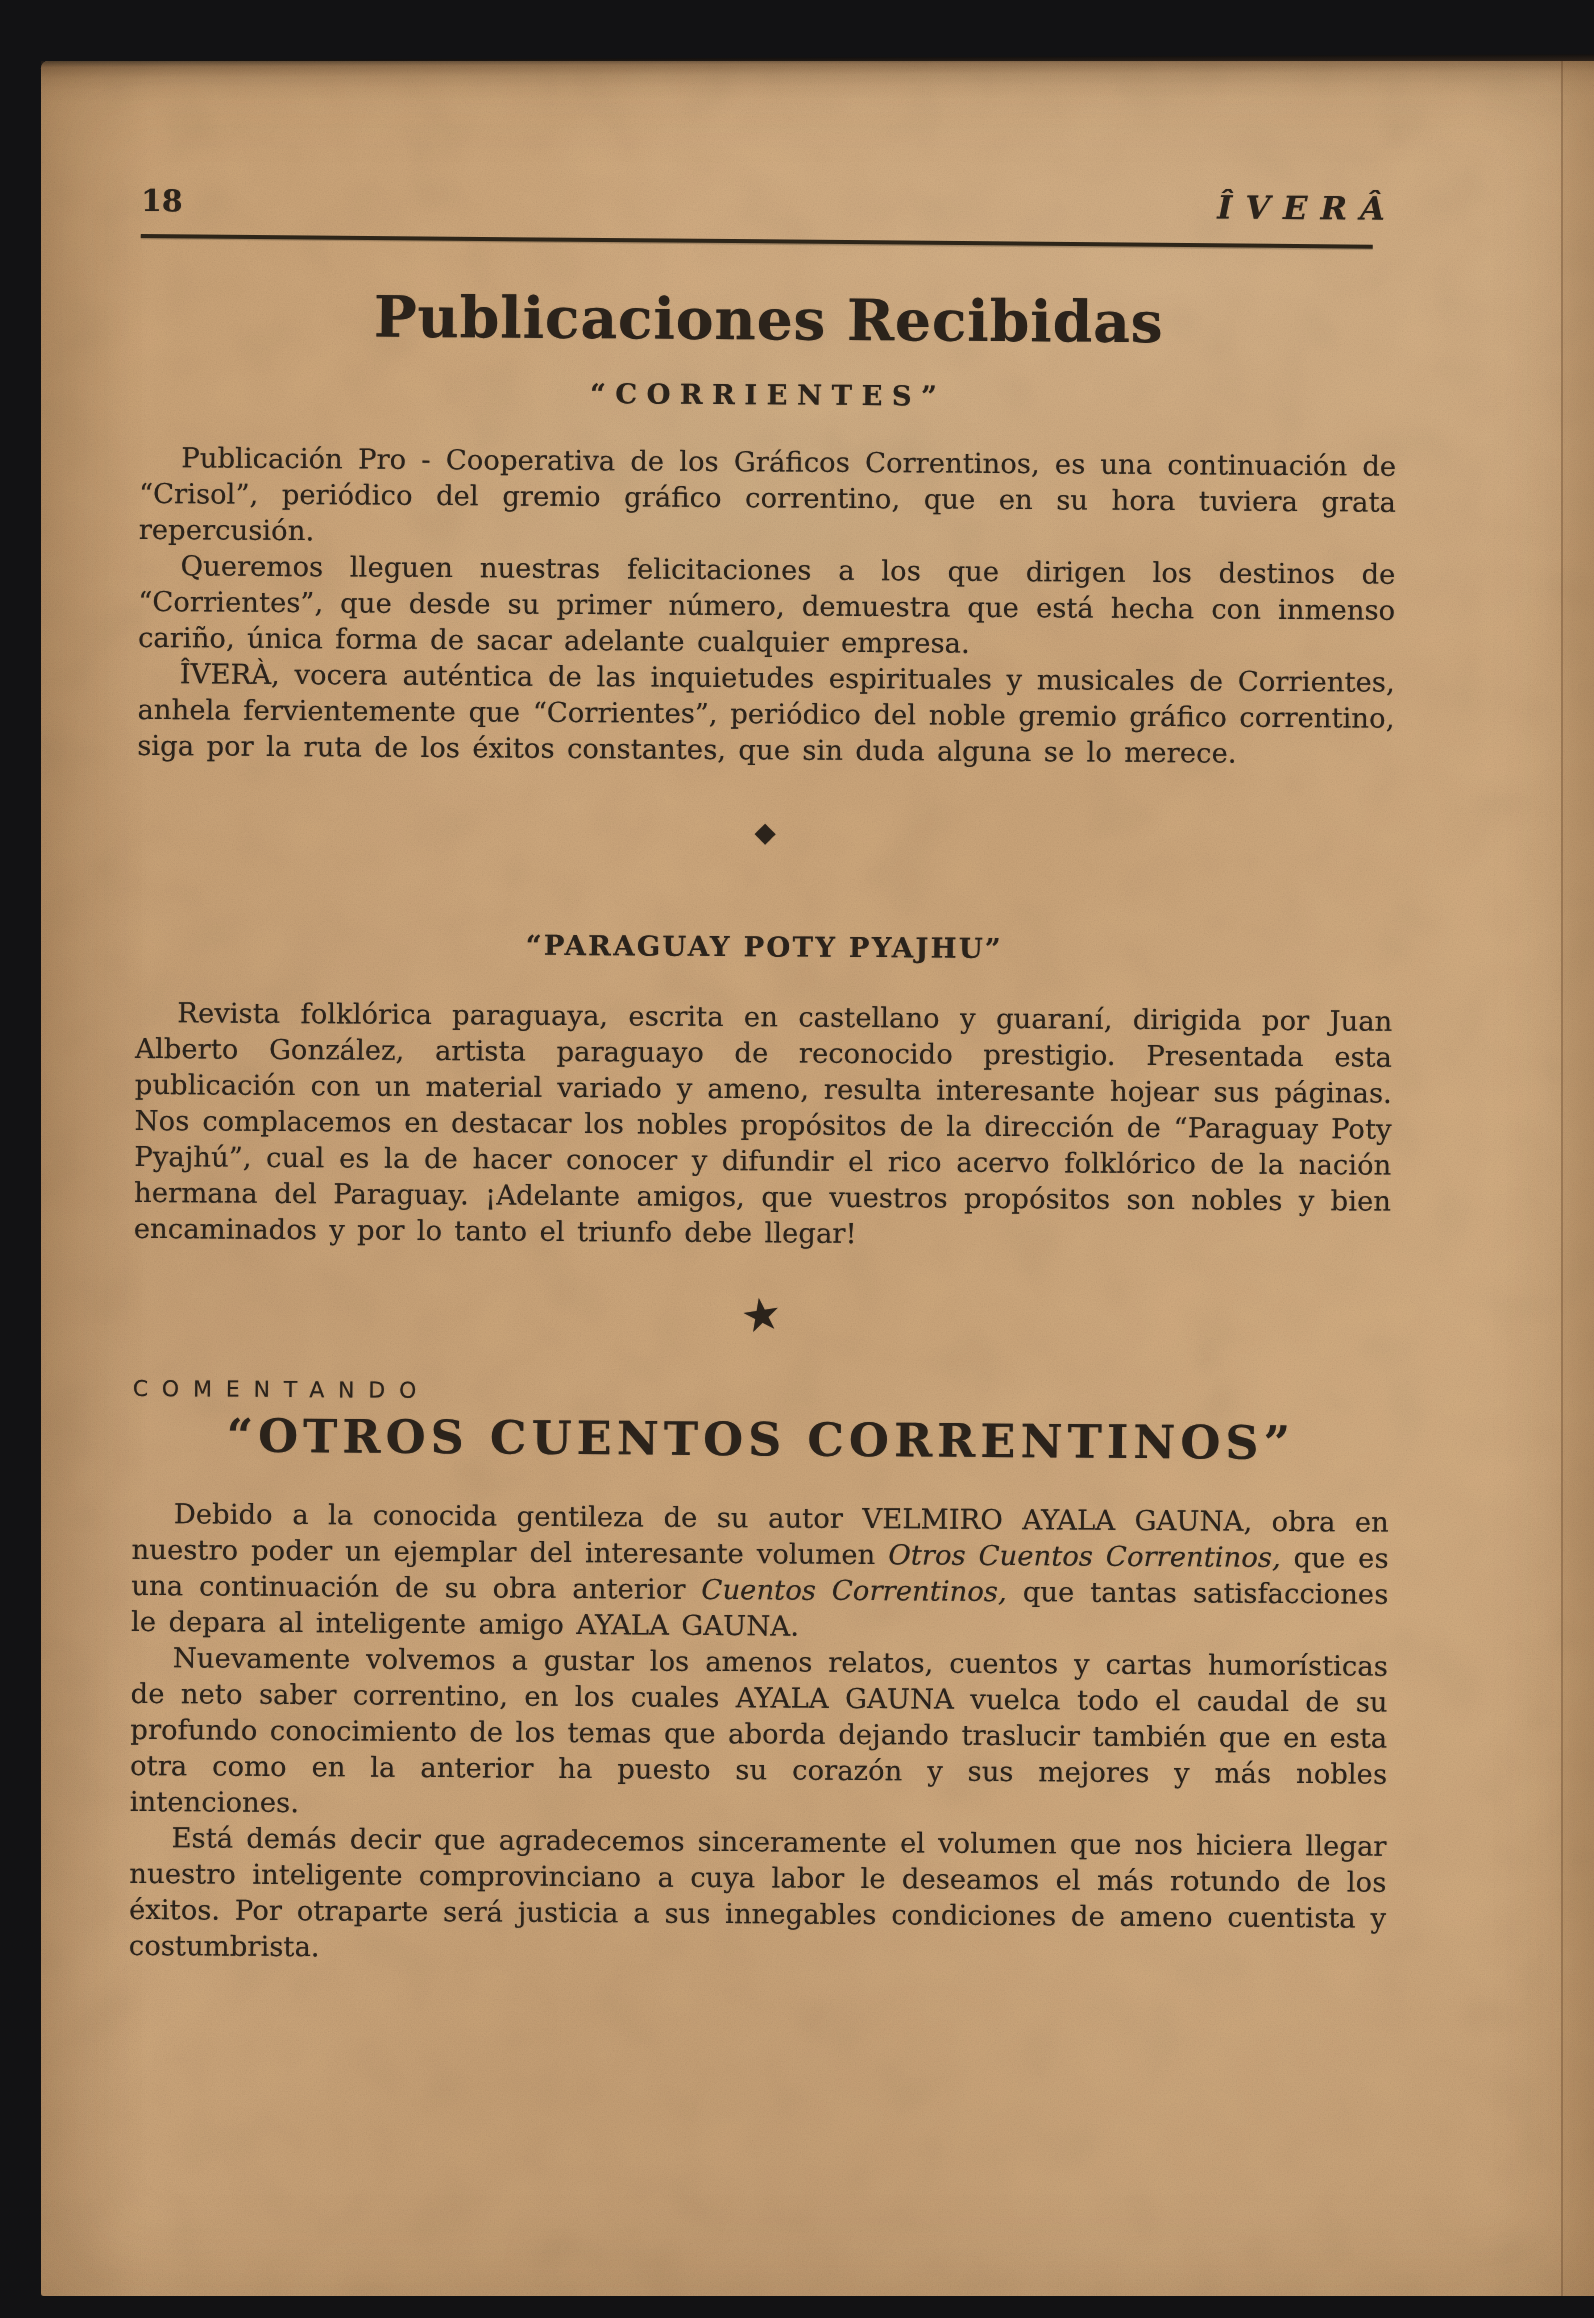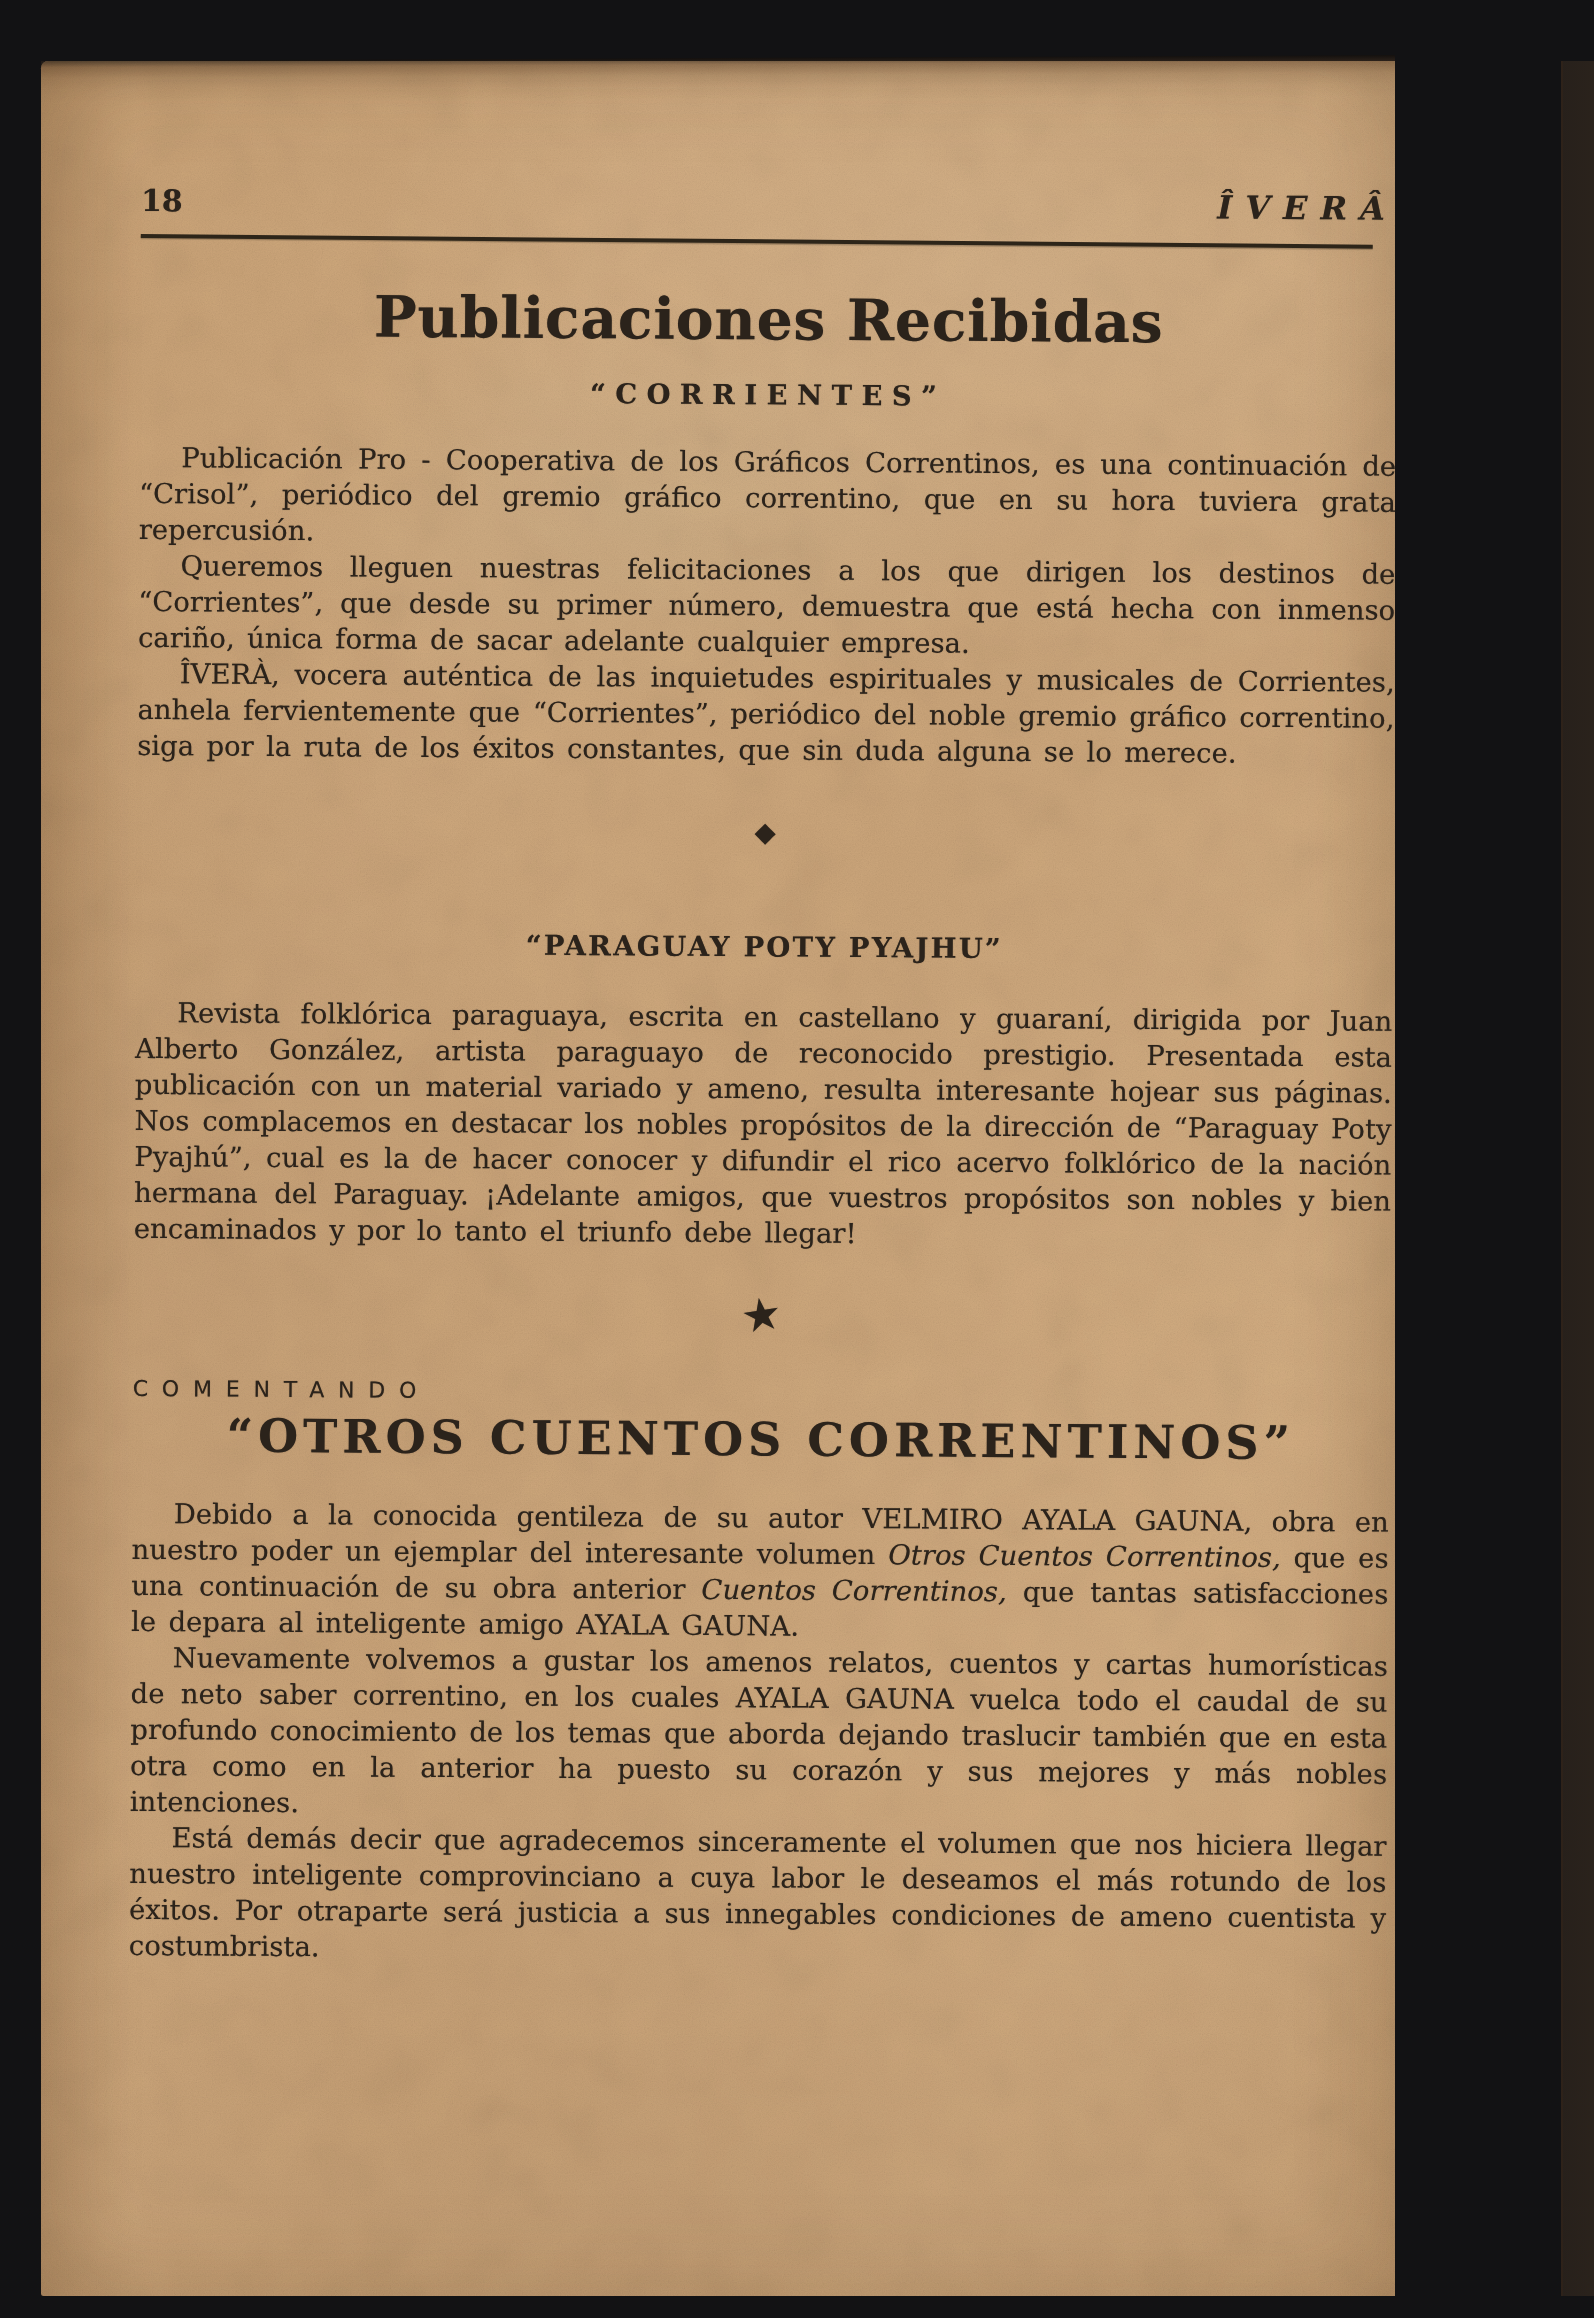--- a/index.html
+++ b/index.html
@@ -6,21 +6,21 @@
   body {
     width: 1594px; height: 2319px;
     background: #121214;
     font-family: "DejaVu Serif", serif;
     overflow: hidden;
   }
   .stage { position: relative; width: 1594px; height: 2319px; overflow: hidden; }
 
   
   .page {
-    position: absolute; left: 41px; top: 61px; width: 1354px; height: 2235px;
+    position: absolute; left: 41px; top: 61px; width: 1553px; height: 2235px;
     background:
       linear-gradient(113deg, #cba376 0%, #d2ab7f 28%, #cea77b 52%, #d5af83 78%, #cba478 100%);
     border-radius: 7.2px 0 0 2.9px;
     box-shadow: inset 0 0 101px rgba(92, 62, 32, .22);
   }
   
   .page-top-edge {
     position: absolute; top: 0; left: 0; right: 0; height: 42px;
     background: linear-gradient(to bottom,
       rgba(22, 16, 11, .6) 0px, rgba(84, 58, 36, .42) 6.5px,

